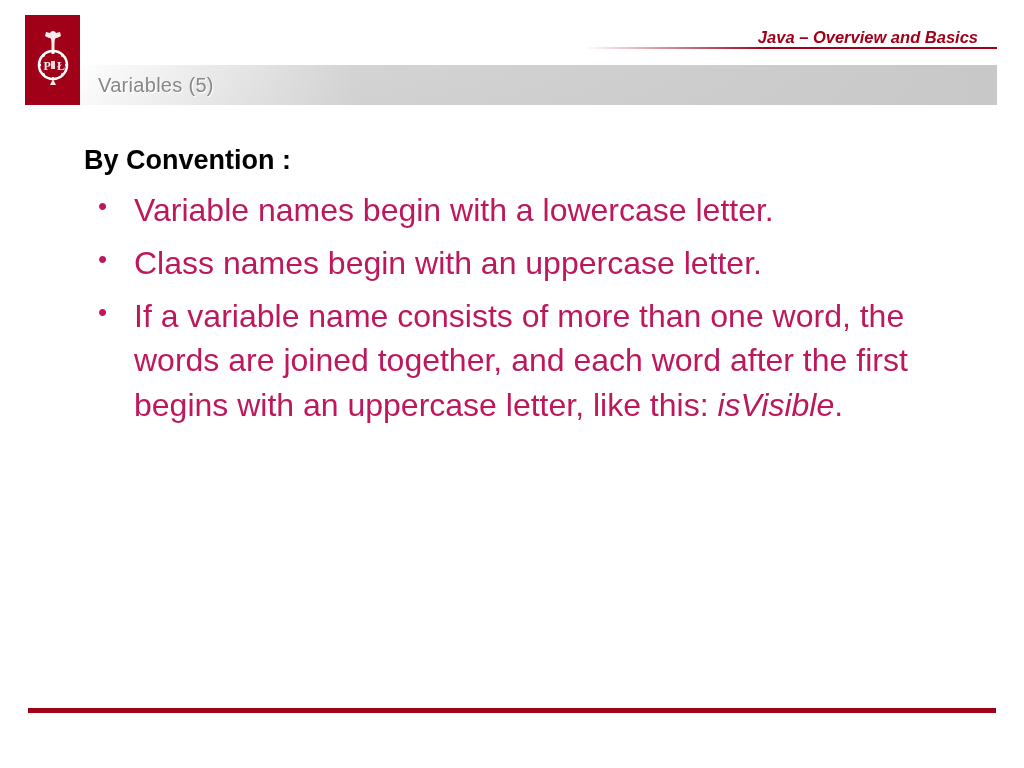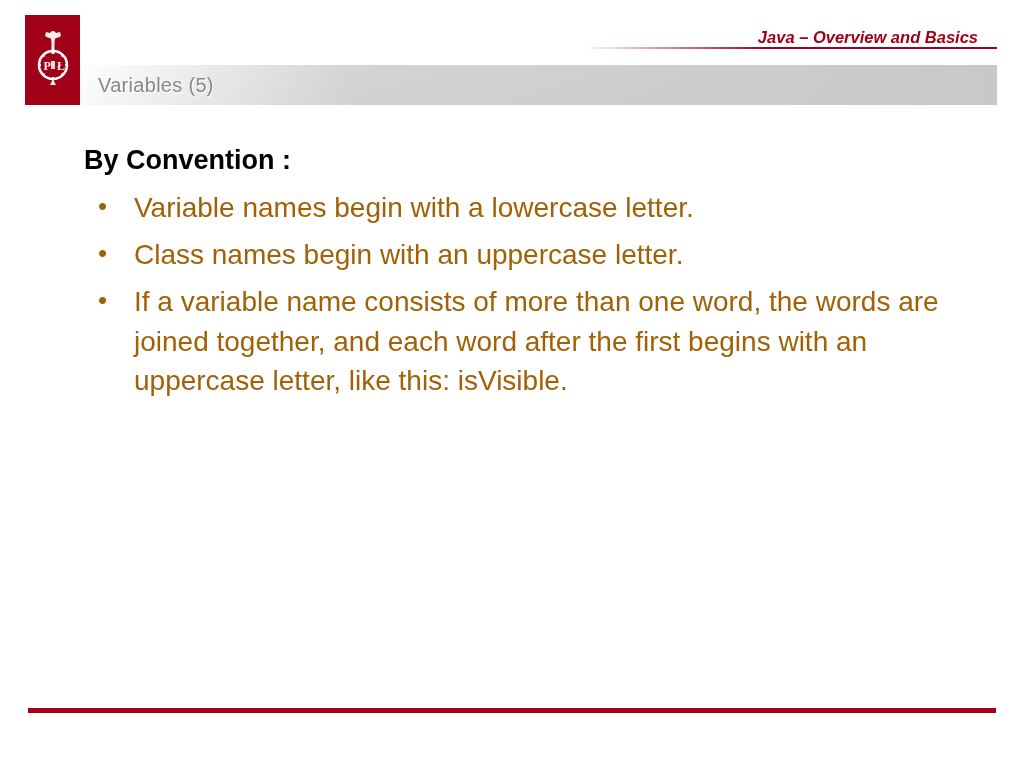--- a/index.html
+++ b/index.html
@@ -76,35 +76,35 @@
       font-size: 27px;
       font-weight: bold;
       color: #000;
       margin-bottom: 12px;
     }
     .bullets {
       list-style: none;
       padding-left: 8px;
     }
     .bullets li {
-      font-size: 28px;
-      color: #a16207;
+      font-size: 32px;
+      color: #be185d;
       line-height: 1.4;
       margin-bottom: 8px;
       position: relative;
       padding-left: 42px;
     }
     .bullets li::before {
       content: "•";
       position: absolute;
       left: 6px;
       top: 0;
       font-size: 26px;
     }
-    .italic-ex { }
+    .italic-ex { font-style: italic; }
     .footer-line {
       position: absolute;
       left: 28px;
       right: 28px;
       bottom: 55px;
       height: 5px;
       background: #a00018;
     }
   </style>
 </head>

